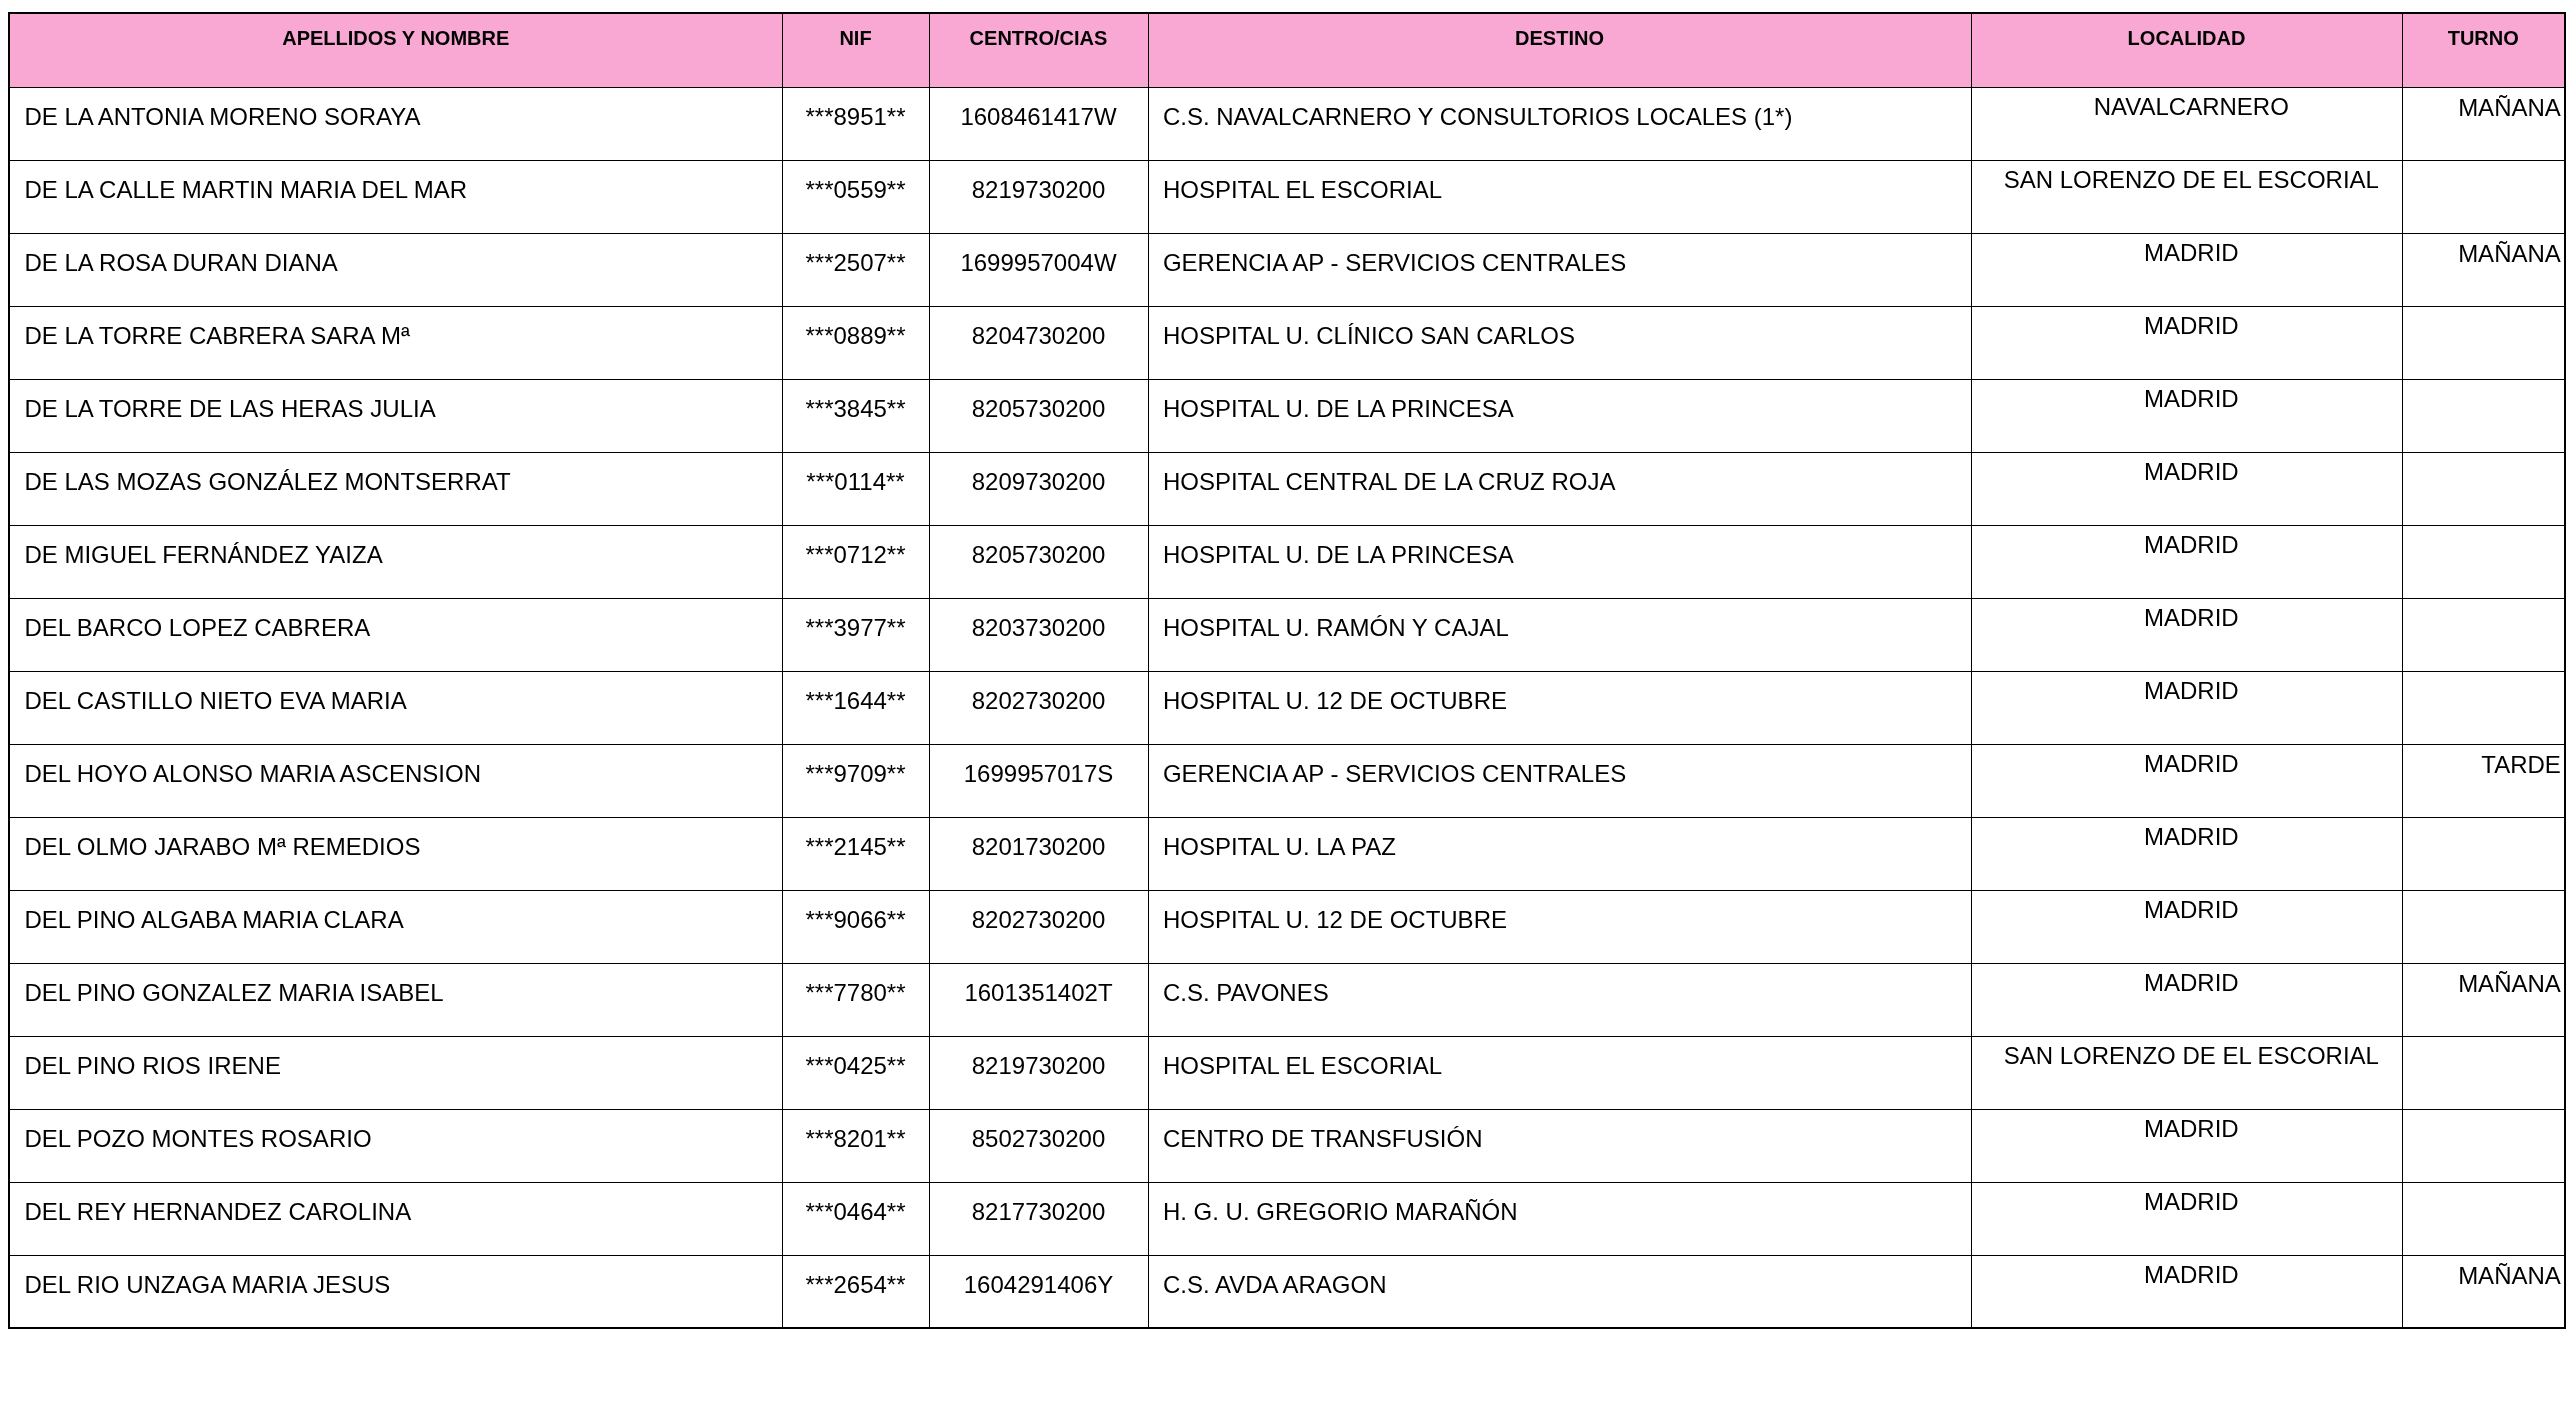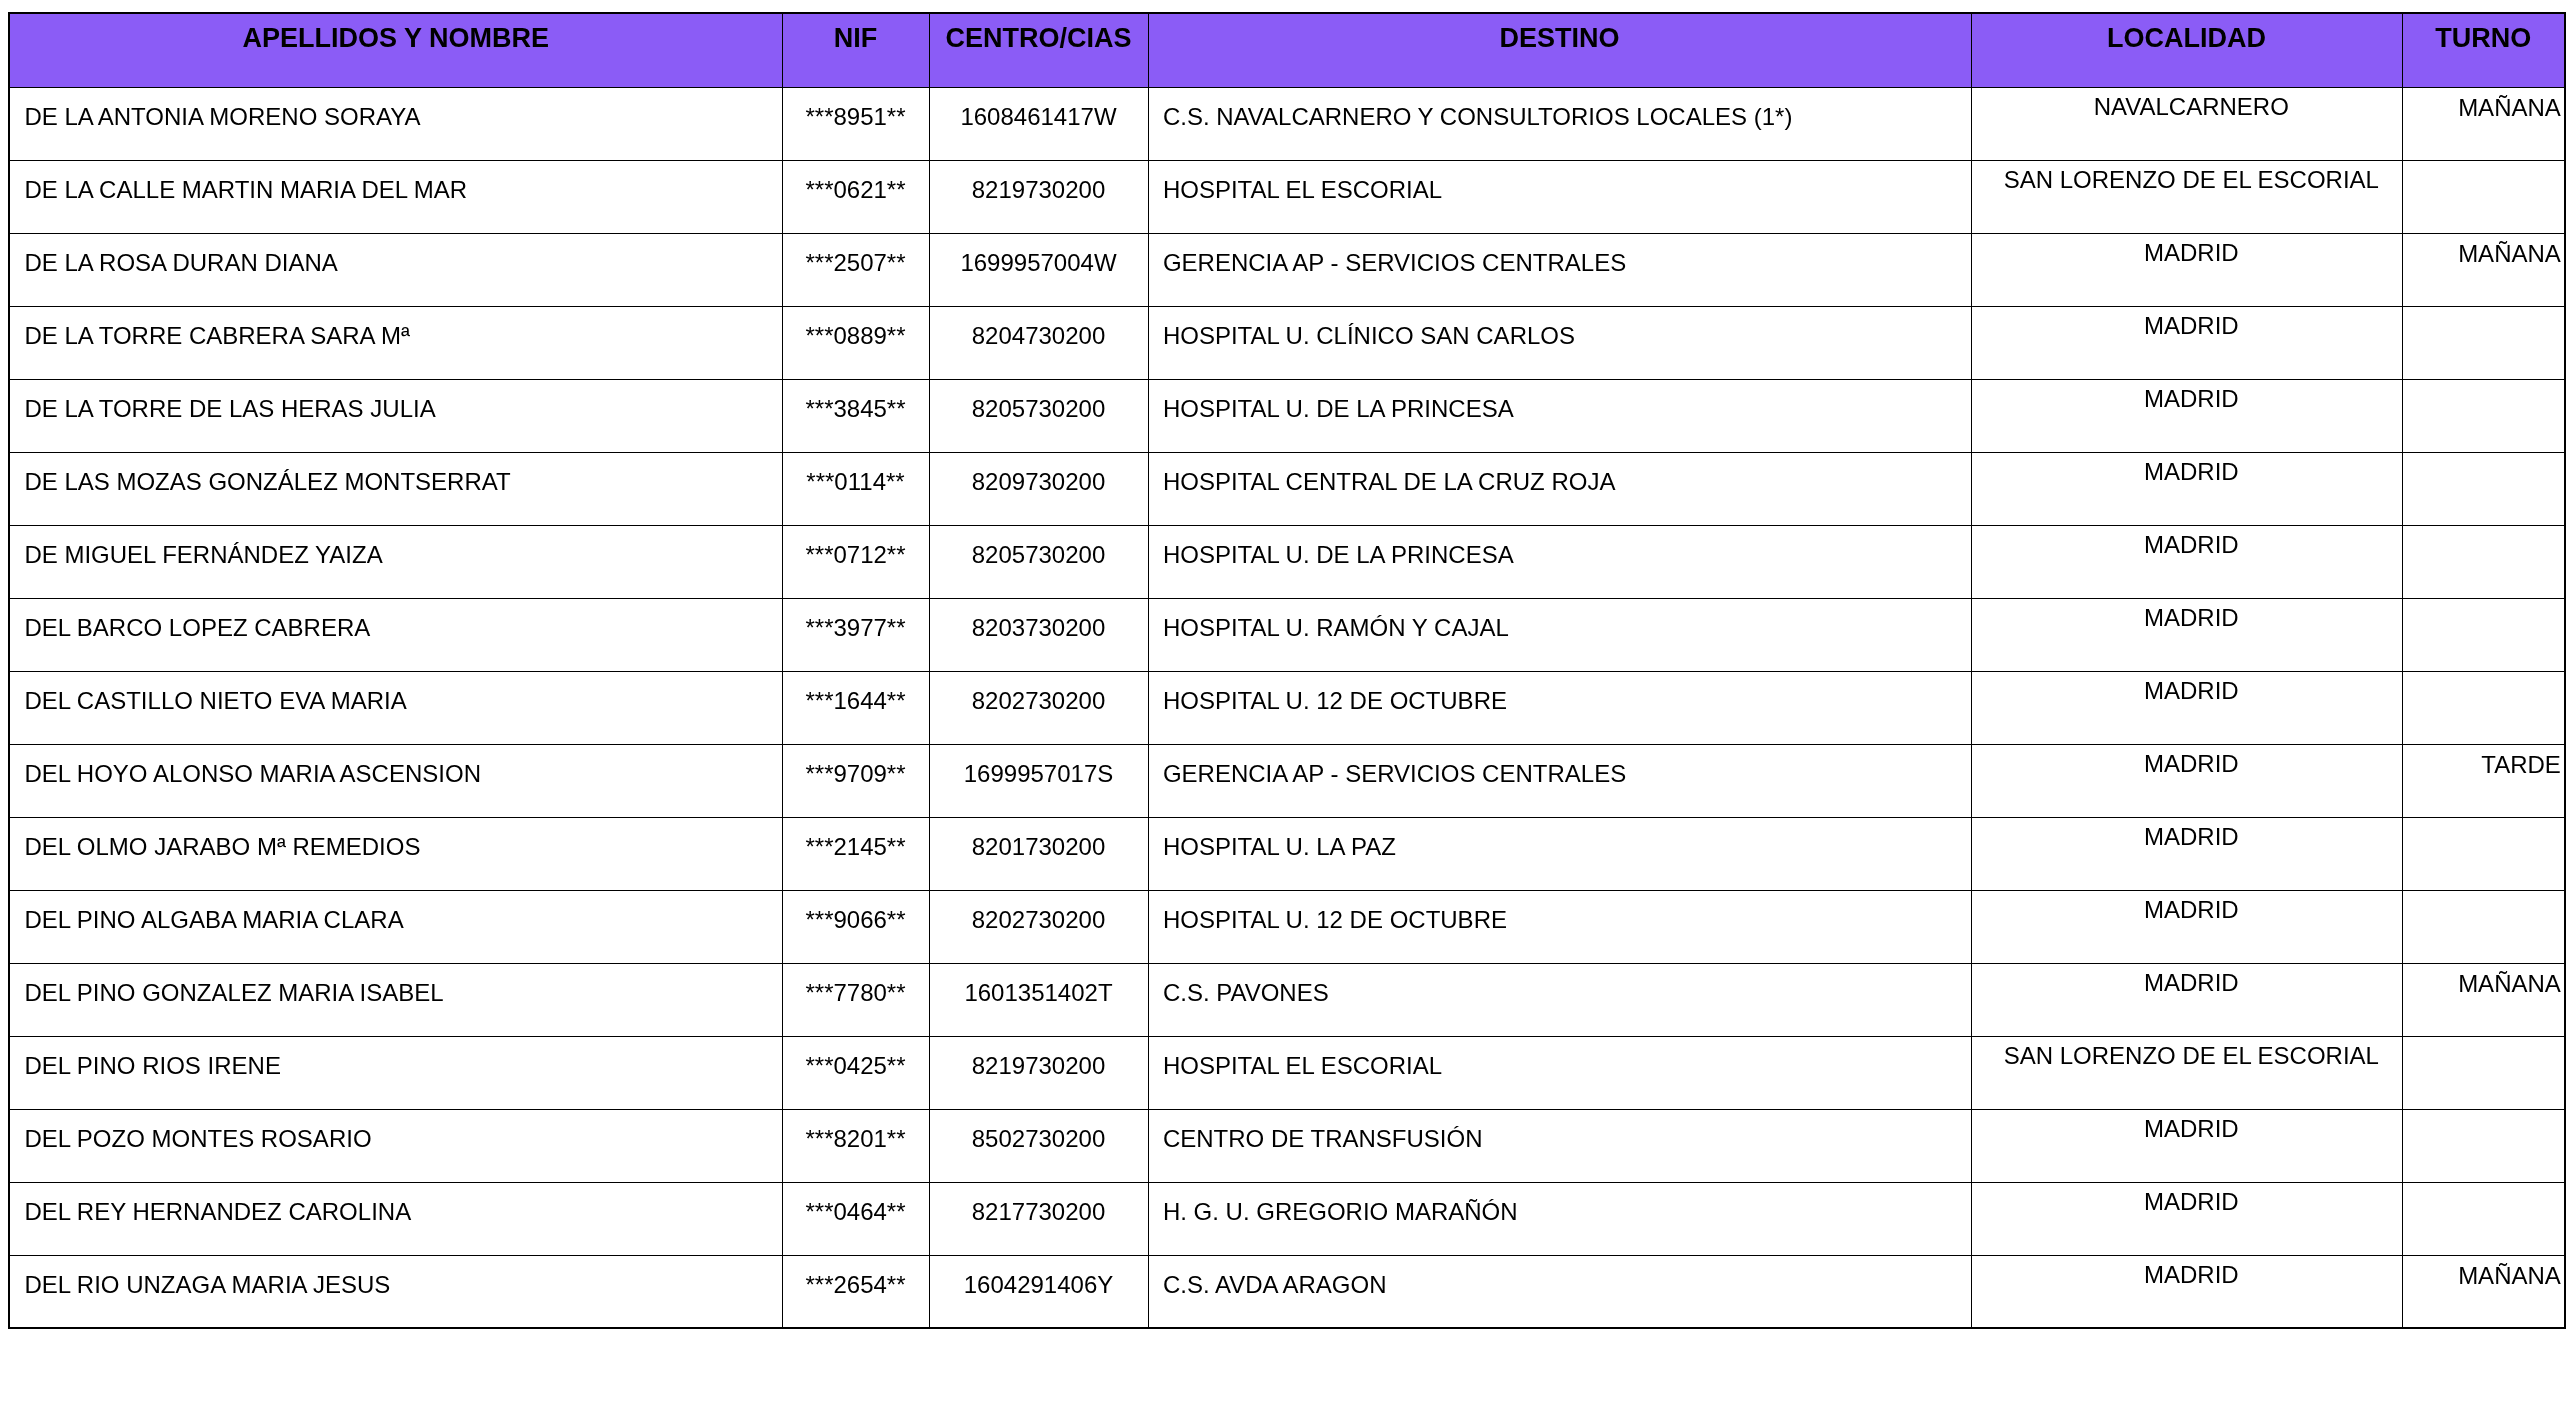--- a/index.html
+++ b/index.html
@@ -31,23 +31,23 @@
   }
   th, td {
     border: 1.6px solid #000000;
     vertical-align: top;
     overflow: hidden;
     white-space: nowrap;
   }
   thead tr { height: 74px; }
   tbody tr { height: 73px; }
   th {
-    background: #8b5cf6;
+    background: #f9a8d4;
     font-weight: bold;
-    font-size: 27px;
+    font-size: 20px;
     line-height: 32px;
     text-align: center;
     padding: 8px 4.8px 0 4.8px;
   }
   td {
     font-size: 24px;
     line-height: 29px;
     font-weight: normal;
   }
   .c-nombre   { text-align: left;   padding: 14.4px 6.4px 0 14.4px; margin-top: 16px; }
@@ -84,21 +84,21 @@
         <tr>
     <td class="c-nombre">DE LA ANTONIA MORENO SORAYA</td>
     <td class="c-nif">***8951**</td>
     <td class="c-centro">1608461417W</td>
     <td class="c-destino">C.S. NAVALCARNERO Y CONSULTORIOS LOCALES (1*)</td>
     <td class="c-localidad">NAVALCARNERO</td>
     <td class="c-turno">MAÑANA</td>
   </tr>
         <tr>
     <td class="c-nombre">DE LA CALLE MARTIN MARIA DEL MAR</td>
-    <td class="c-nif">***0621**</td>
+    <td class="c-nif">***0559**</td>
     <td class="c-centro">8219730200</td>
     <td class="c-destino">HOSPITAL EL ESCORIAL</td>
     <td class="c-localidad">SAN LORENZO DE EL ESCORIAL</td>
     <td class="c-turno"></td>
   </tr>
         <tr>
     <td class="c-nombre">DE LA ROSA DURAN DIANA</td>
     <td class="c-nif">***2507**</td>
     <td class="c-centro">1699957004W</td>
     <td class="c-destino">GERENCIA AP - SERVICIOS CENTRALES</td>

